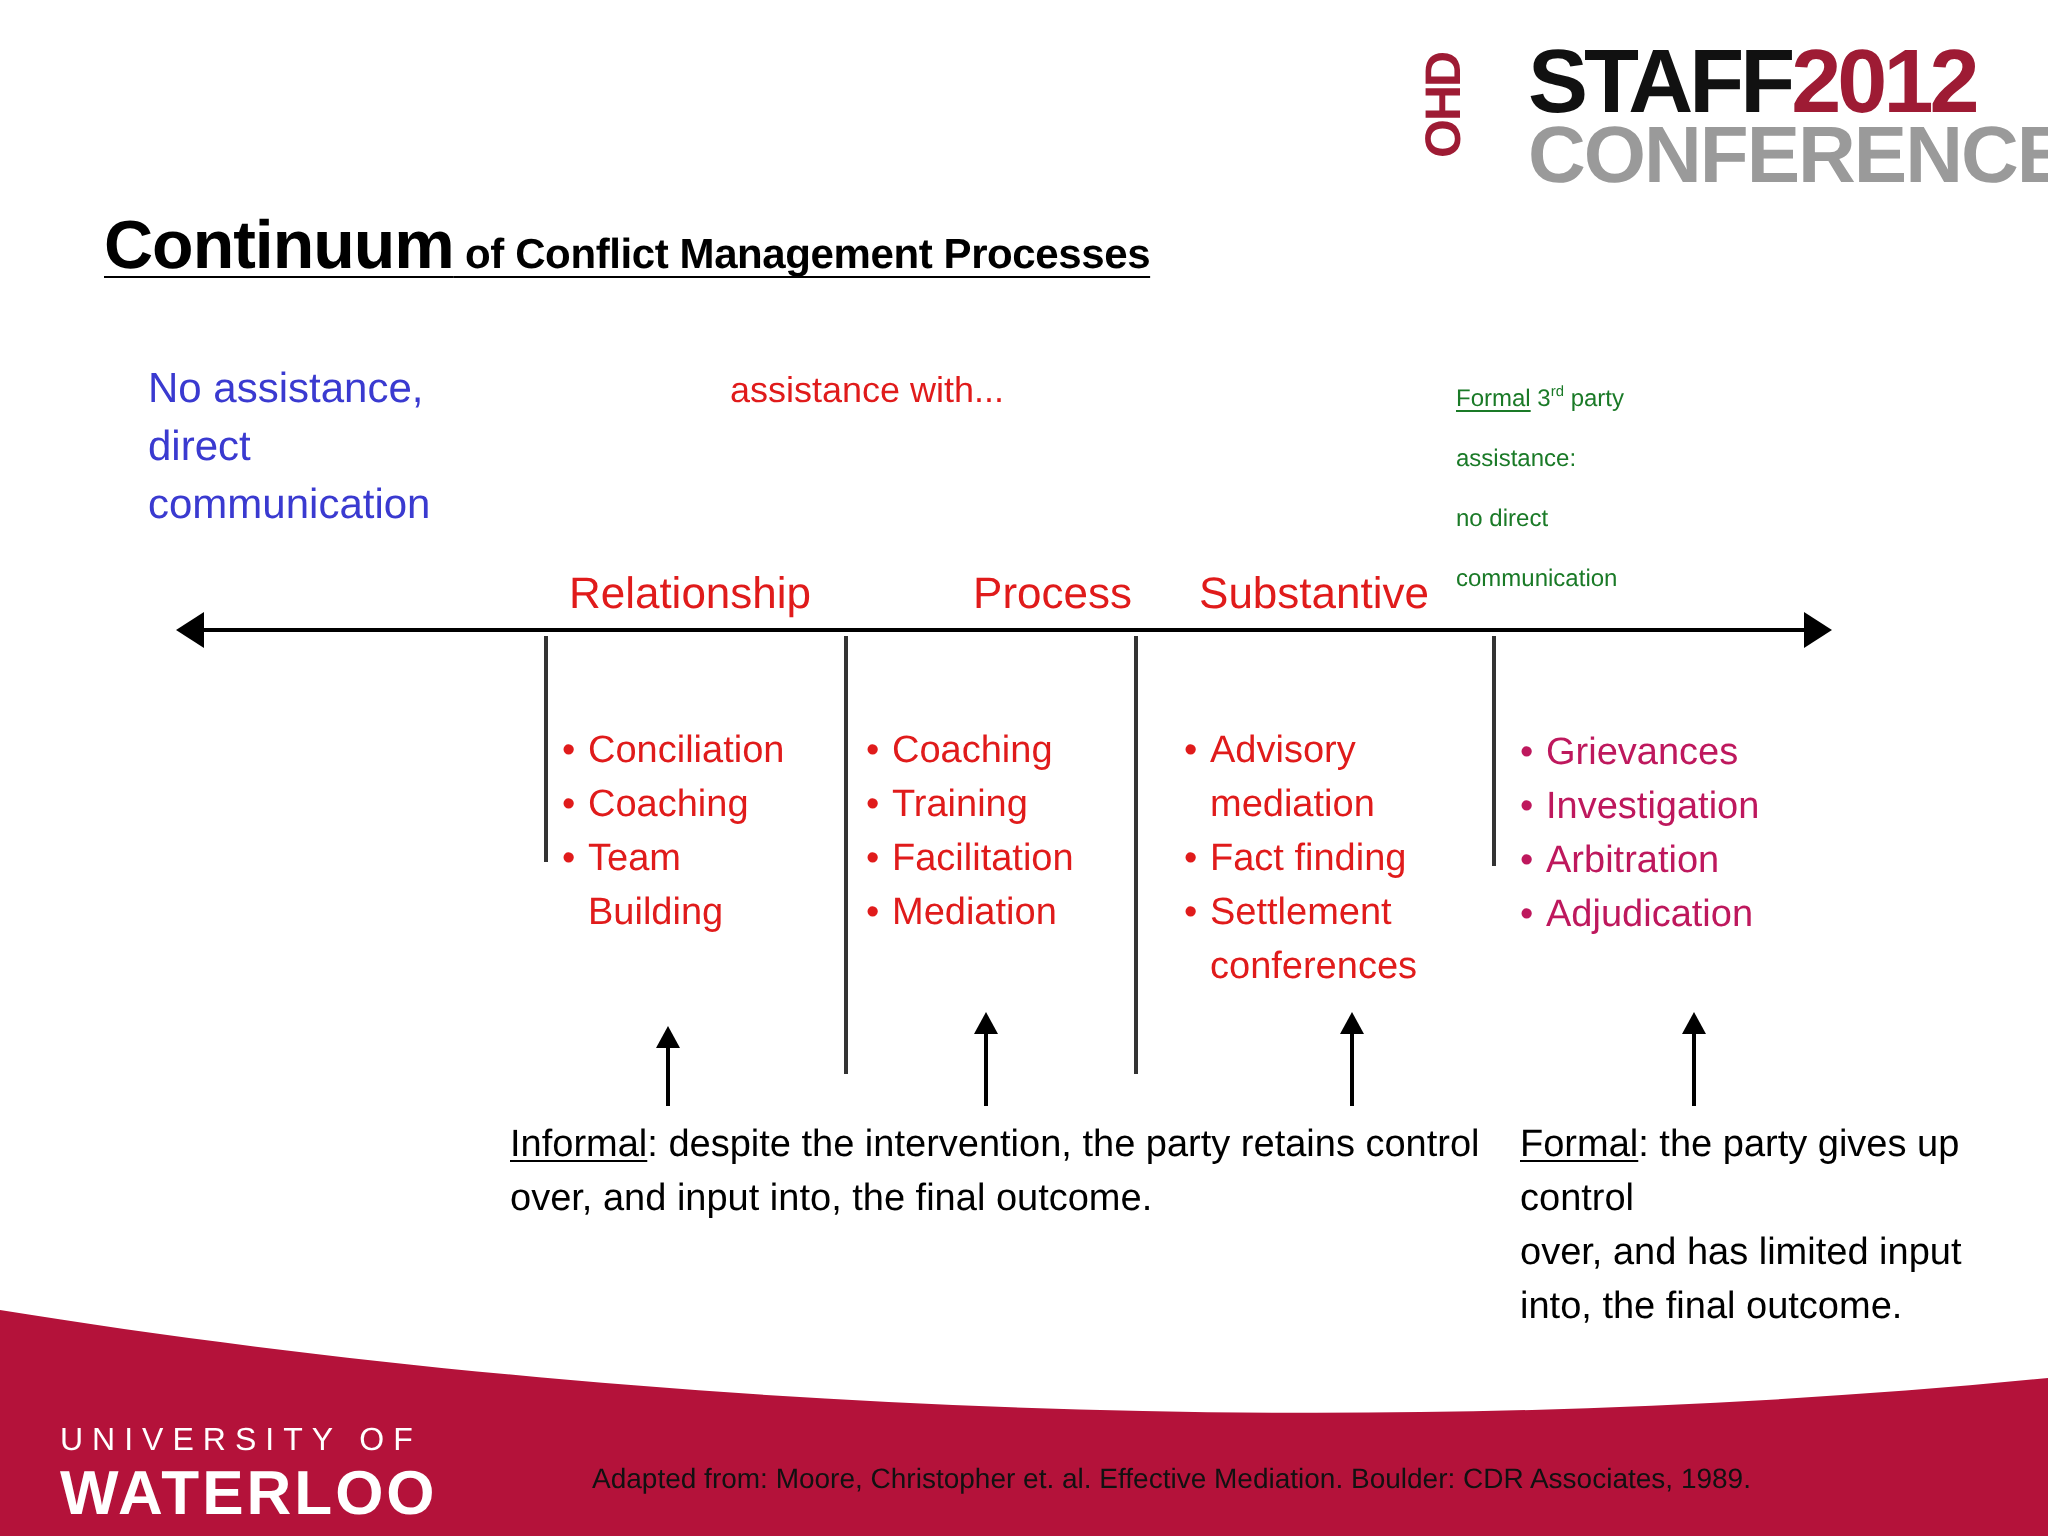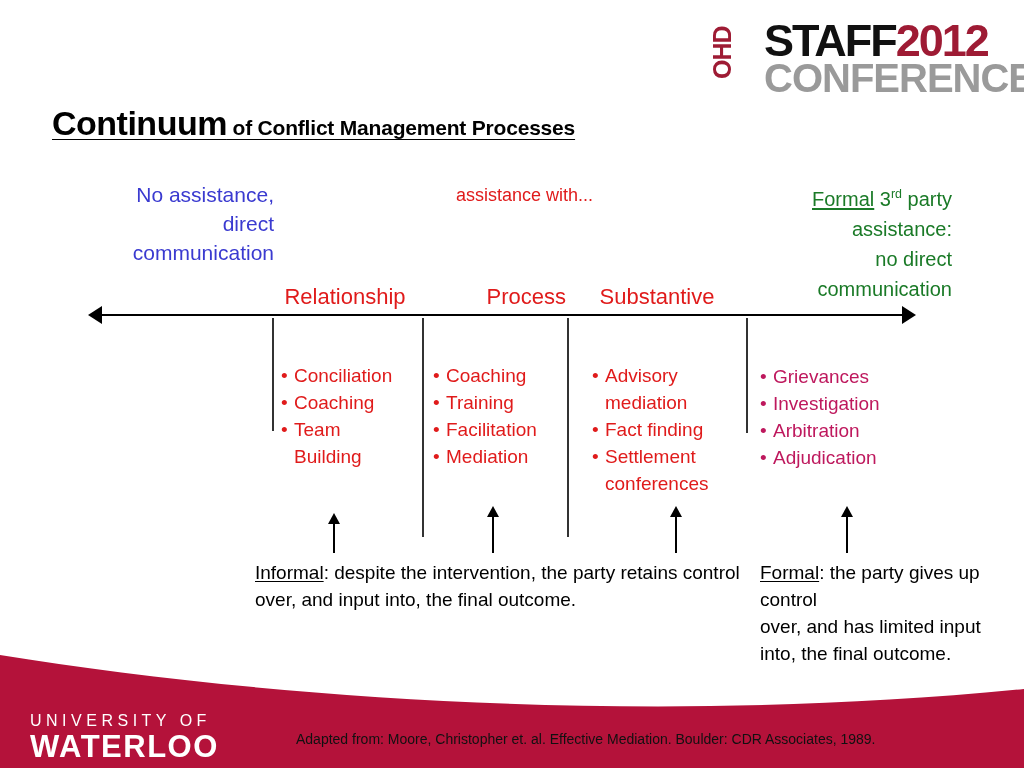--- a/index.html
+++ b/index.html
@@ -87,21 +87,21 @@
   }
   .title-sub {
     font-size: 21px;
     font-weight: bold;
     letter-spacing: -0.2px;
   }
 
   
   .hdr {
     position: absolute;
-    text-align: right;
+    text-align: left;
     line-height: 29px;
   }
   .hdr-left {
     left: 74px;
     top: 180px;
     width: 200px;
     color: #3a3ad0;
     font-size: 21px;
   }
   .hdr-mid {
@@ -110,21 +110,21 @@
     width: 228px;
     color: #e01b1b;
   }
   .hdr-mid .l1 { font-size: 21px; }
   .hdr-mid .l2 { font-size: 18px; }
   .hdr-right {
     left: 728px;
     top: 184px;
     width: 224px;
     color: #1a7a27;
-    font-size: 20px;
+    font-size: 12px;
     line-height: 30px;
   }
   .u { text-decoration: underline; text-underline-offset: 2px; }
   sup { font-size: 0.62em; vertical-align: super; line-height: 0; }
 
   
   .cat {
     position: absolute;
     top: 284px;
     color: #e01b1b;

